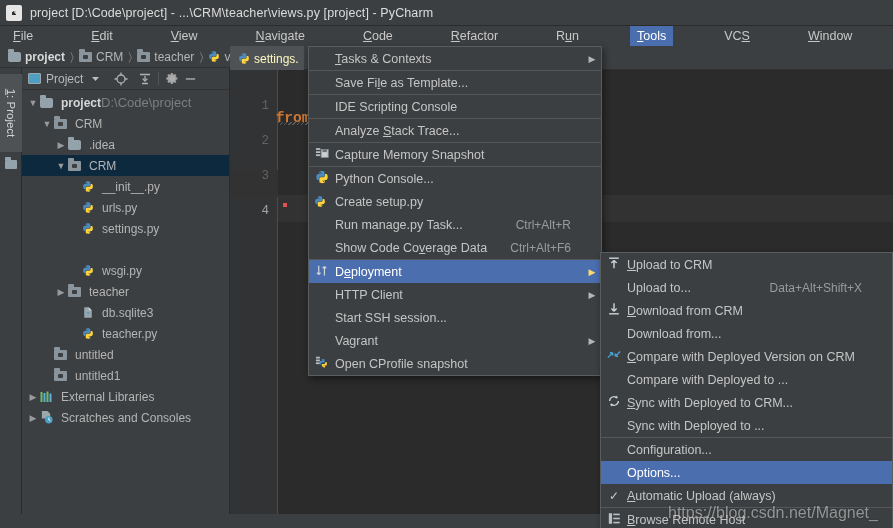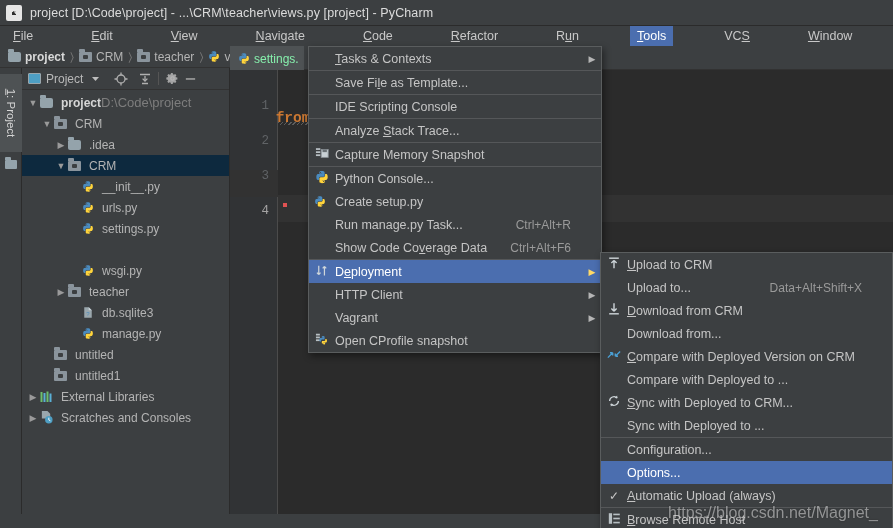--- a/index.html
+++ b/index.html
@@ -127,21 +127,21 @@
     position: absolute; left: 230px; top: 46px; width: 663px; height: 482px;
     background: #2b2b2b;
   }
   .tabbar {
     position: absolute; left: 0; top: 0; width: 663px; height: 24px;
     background: #3c3f41; border-bottom: 1px solid #323232;
   }
   .etab {
     position: absolute; left: 0; top: 0; height: 25px;
     display: flex; align-items: center; padding: 0 8px;
-    background: #4e5254; font-size: 12px; color: #86efac;
+    background: #4e5254; font-size: 12px; color: #fef9c3;
   }
   .gutter {
     position: absolute; left: 0; top: 24px; width: 48px; height: 458px;
     background: #313335; border-right: 1px solid #4b4b4b;
   }
   .lnum {
     position: absolute; right: 8px; width: 30px; text-align: right;
     font-family: "Liberation Mono", monospace; font-size: 12.5px; color: #606366;
   }
   .lnum.current { color: #a4a3a3; }
@@ -411,21 +411,21 @@
         <div class="tree-row" style="padding-left: 46px;">
           <span class="tw"></span>
           <span style="display: inline-flex; align-items: center; margin-right: 4px;">
             <span class="ic ic-py">
     <svg width="12" height="13" viewBox="0 0 16 16">
       <path fill="#4b8bbe" d="M7.9 1c-1.6 0-3 .3-3 1.6v1.6h3.2v.5H3.6S1.5 4.4 1.5 8s1.8 3.3 1.8 3.3h1.2v-1.7s-.07-1.8 1.8-1.8h3s1.7.03 1.7-1.65V2.9S11.3 1 7.9 1zM6.2 2.2a.6.6 0 110 1.2.6.6 0 010-1.2z"></path>
       <path fill="#ffd43b" d="M8.1 15c1.6 0 3-.3 3-1.6v-1.6H7.9v-.5h4.5s2.1.3 2.1-3.3-1.8-3.3-1.8-3.3h-1.2v1.7s.07 1.8-1.8 1.8h-3s-1.7-.03-1.7 1.65v3.25S4.7 15 8.1 15zm1.7-1.2a.6.6 0 110-1.2.6.6 0 010 1.2z"></path>
     </svg>
             </span>
           </span>
-          <span class="tree-label">manage.py</span>
+          <span class="tree-label">teacher.py</span>
         </div>
         <div class="tree-row" style="padding-left: 18px;">
           <span class="tw"></span>
           <span style="display: inline-flex; align-items: center; margin-right: 4px;">
             <span class="ic ic-folder-mod"></span>
           </span>
           <span class="tree-label">untitled</span>
         </div>
         <div class="tree-row" style="padding-left: 18px;">
           <span class="tw"></span>
@@ -580,20 +580,25 @@
         <span class="mi-label">D<u>e</u>ployment</span>
         <span class="mi-arrow">▶</span>
       </div>
       <div class="mi">
         <span class="mi-ic"></span>
         <span class="mi-label">HTTP Client</span>
         <span class="mi-arrow">▶</span>
       </div>
       <div class="mi">
         <span class="mi-ic"></span>
+        <span class="mi-label">Start SSH session...</span>
+        <span class="mi-arrow"></span>
+      </div>
+      <div class="mi">
+        <span class="mi-ic"></span>
         <span class="mi-label">Vagrant</span>
         <span class="mi-arrow">▶</span>
       </div>
       <div class="mi">
         <span class="mi-ic">
           <span>
         <svg width="15" height="14" viewBox="0 0 16 16">
           <rect x="0.5" y="2" width="4.5" height="2" fill="#b8c0c4"></rect>
           <rect x="0.5" y="5.2" width="4.5" height="2" fill="#b8c0c4"></rect>
           <rect x="0.5" y="8.4" width="4.5" height="2" fill="#b8c0c4"></rect>

